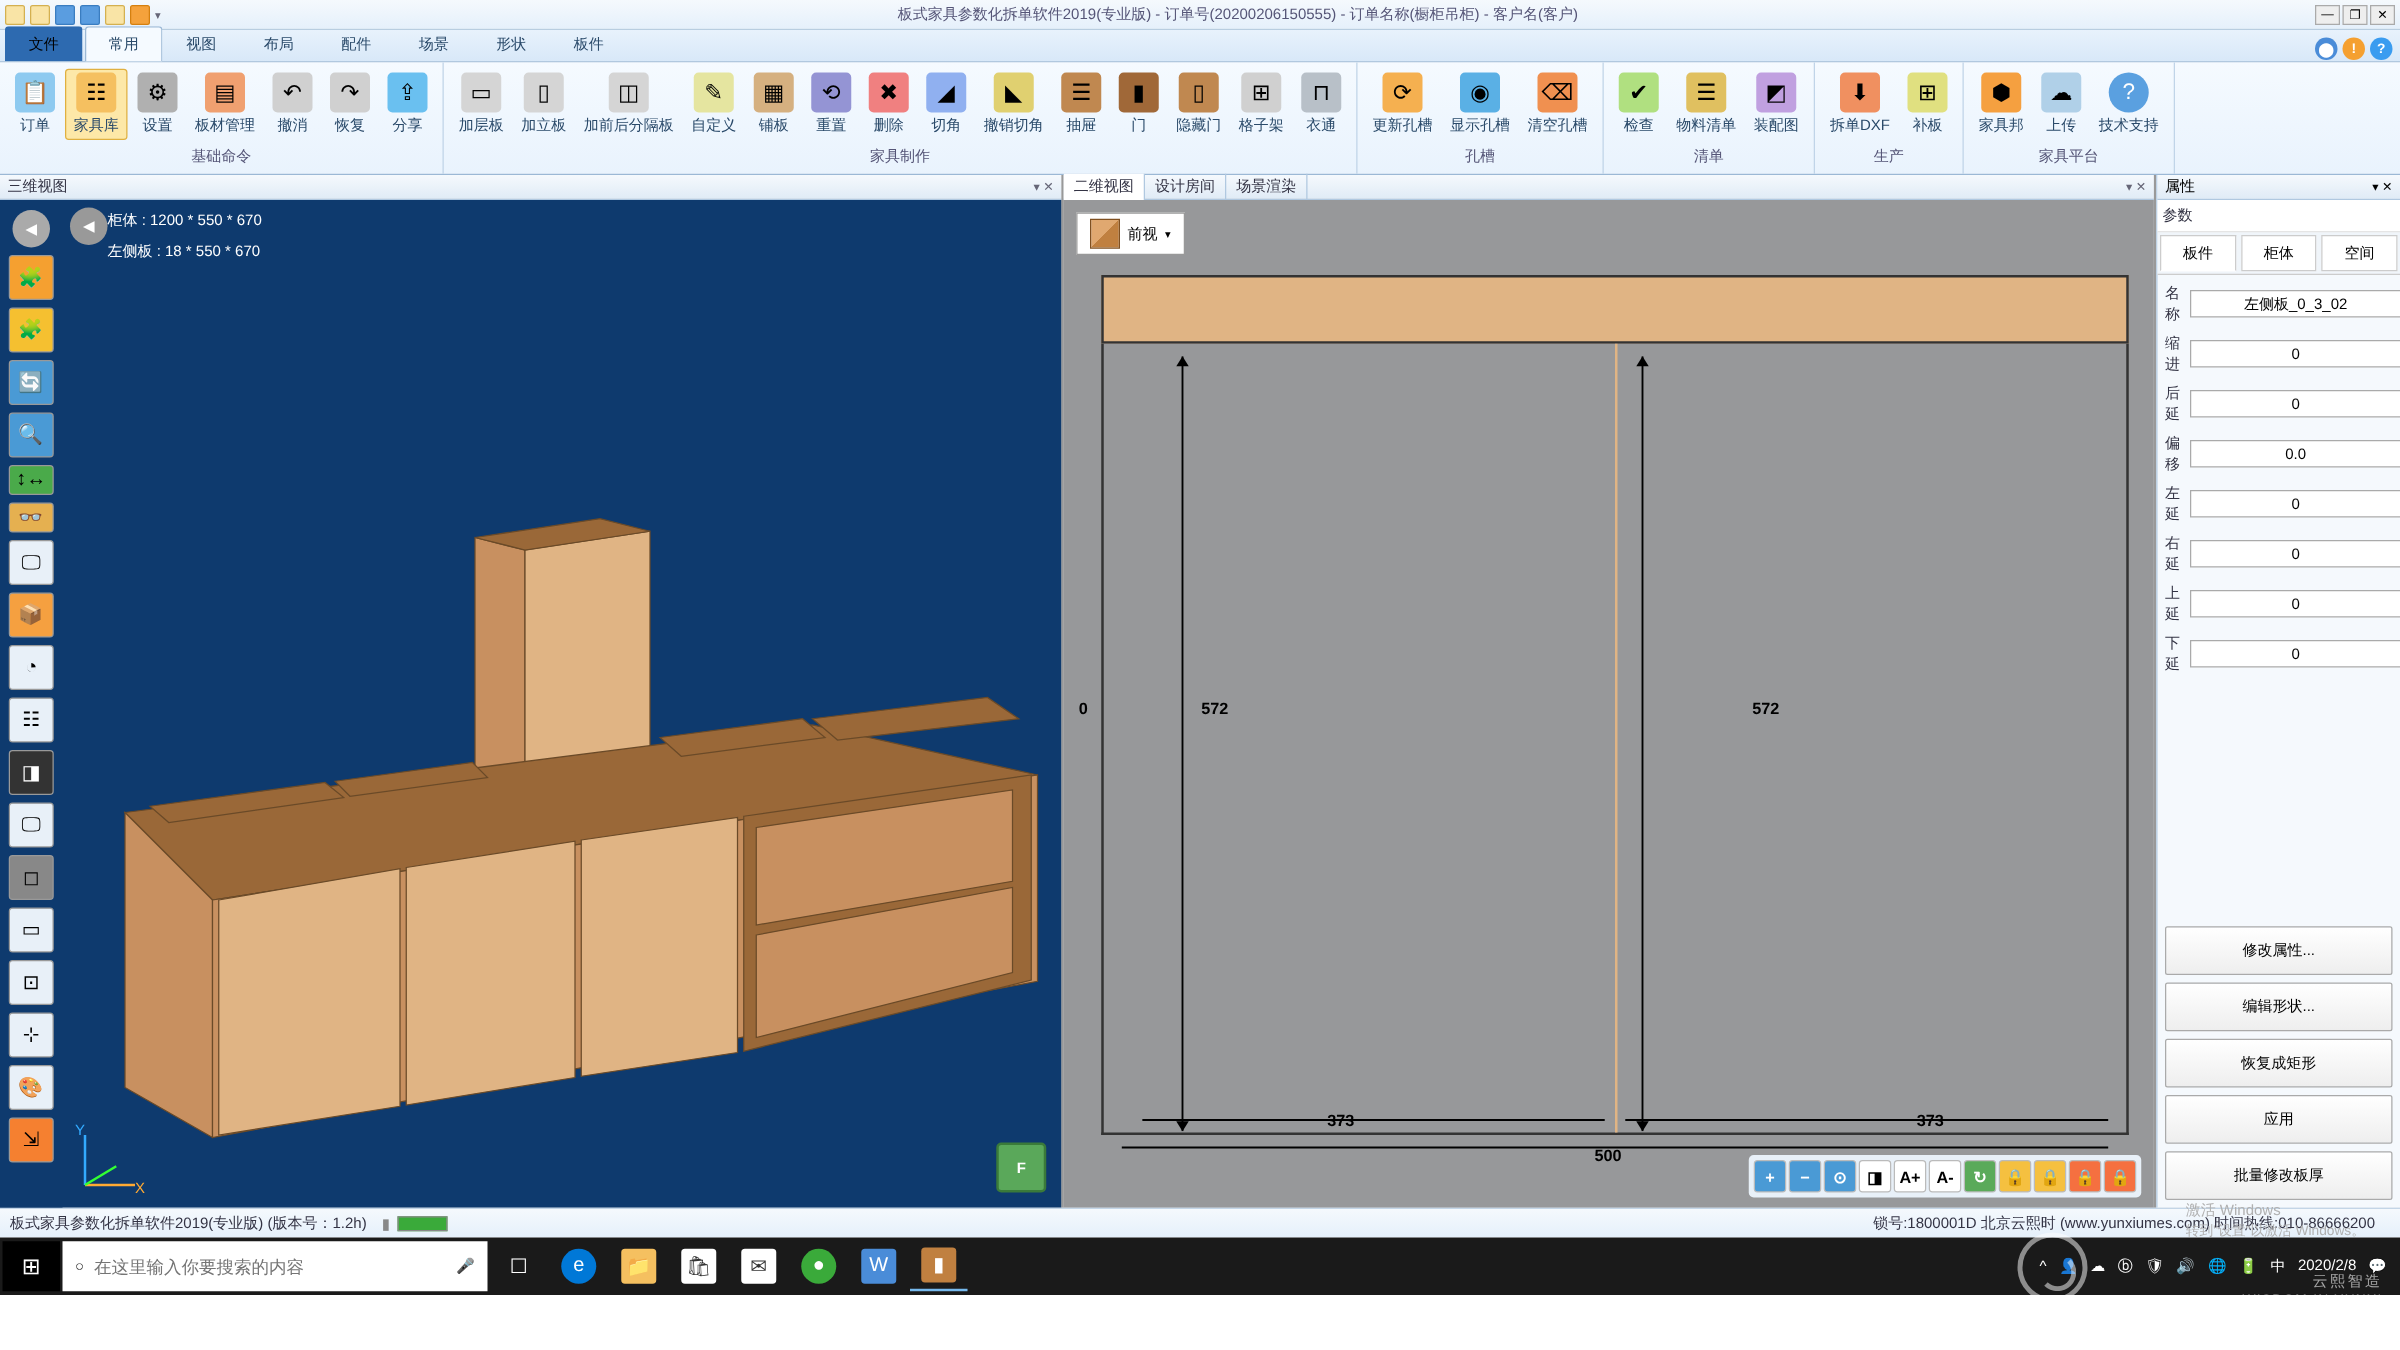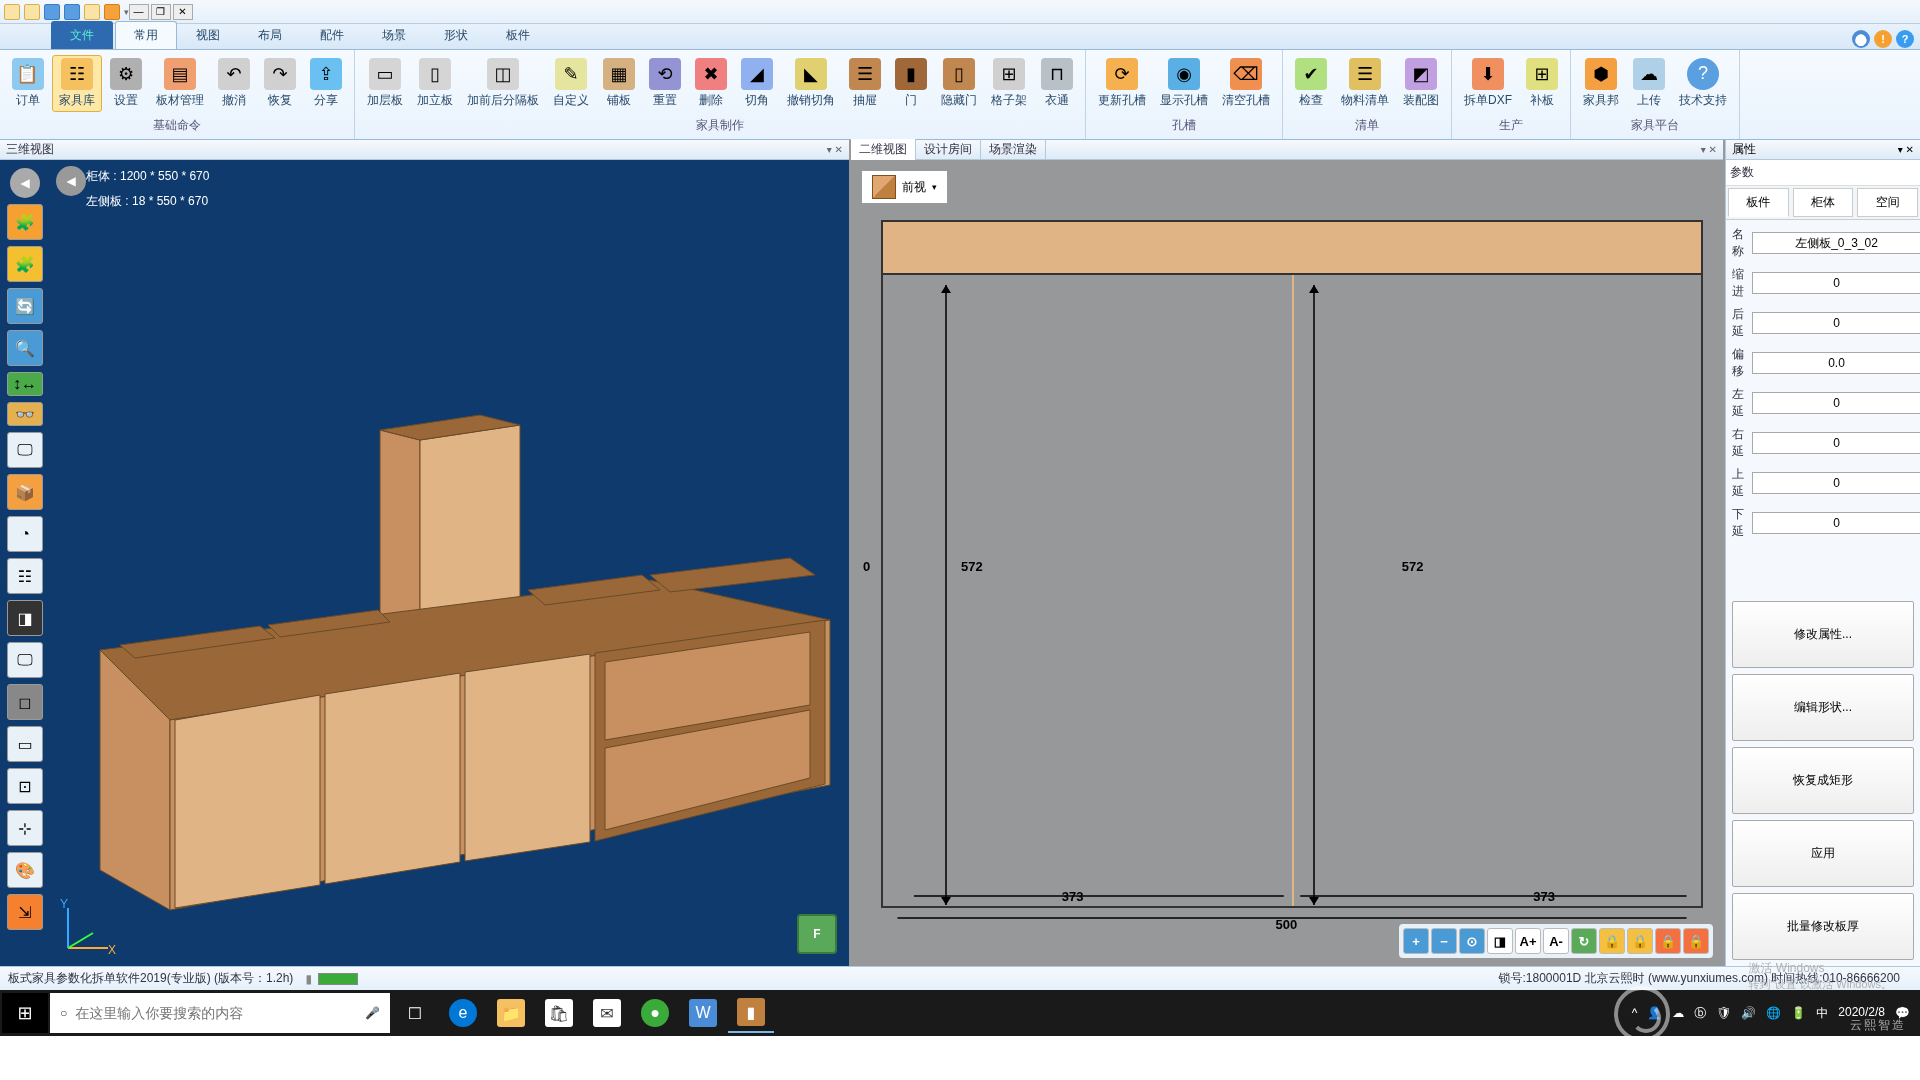--- a/index.html
+++ b/index.html
@@ -15,21 +15,21 @@
 .title-bar .window-controls { display: flex; gap: 2px; }
 .title-bar .win-btn { width: 20px; height: 16px; border: 1px solid #aaa; background: #eee; display: flex; align-items: center; justify-content: center; font-size: 10px; }
 
 
 .help-row { position: absolute; right: 6px; top: 30px; display: flex; gap: 4px; z-index: 10; }
 .help-icon { width: 18px; height: 18px; border-radius: 50%; background: #3a9cf0; color: #fff; font-weight: bold; display: flex; align-items: center; justify-content: center; font-size: 11px; }
 
 
 .ribbon-tabs { height: 26px; background: linear-gradient(#e8f2fc, #d8e8f8); border-bottom: 1px solid #9bb8d5; display: flex; align-items: flex-end; padding-left: 4px; }
 .ribbon-tab { padding: 5px 18px; color: #2a4a6a; cursor: pointer; border: 1px solid transparent; border-bottom: none; }
-.ribbon-tab.file { background: #2d6ab0; color: #5eead4; border-radius: 3px 3px 0 0; margin-right: 2px; margin-left: 47px; }
+.ribbon-tab.file { background: #2d6ab0; color: #000000; border-radius: 3px 3px 0 0; margin-right: 2px; }
 .ribbon-tab.active { background: #f5faff; border-color: #9bb8d5; border-radius: 3px 3px 0 0; }
 
 
 .ribbon { height: 90px; background: linear-gradient(#f5faff, #e9f3fd); border-bottom: 1px solid #9bb8d5; display: flex; }
 .ribbon-group { border-right: 1px solid #c0d4e8; padding: 2px 6px; display: flex; flex-direction: column; }
 .ribbon-group-items { display: flex; flex: 1; align-items: center; gap: 2px; }
 .ribbon-group-label { text-align: center; color: #557; font-size: 12px; padding: 3px 0; }
 .ribbon-btn { display: flex; flex-direction: column; align-items: center; padding: 2px 6px; cursor: pointer; min-width: 34px; }
 .ribbon-btn.active { background: #fde8a8; border: 1px solid #e0b040; border-radius: 3px; }
 .ribbon-icon { width: 32px; height: 32px; border-radius: 4px; margin-bottom: 2px; display: flex; align-items: center; justify-content: center; font-size: 18px; }
@@ -80,21 +80,21 @@
 .props-header { height: 20px; background: linear-gradient(#f5f9fd, #e0ebf6); border-bottom: 1px solid #b0c8e0; padding: 2px 6px; display: flex; justify-content: space-between; align-items: center; font-size: 12px; }
 .props-sub { padding: 4px 4px; font-size: 12px; color: #334; background: #fff; border-bottom: 1px solid #ddd; }
 .props-tabs { display: flex; background: #f0f5fa; border-bottom: 1px solid #ccc; }
 .props-tab { flex: 1; padding: 5px; text-align: center; border: 1px solid #ccc; margin: 2px; background: #fff; cursor: pointer; font-size: 12px; }
 .props-tab.active { background: #fff; border-bottom: 1px solid #fff; position: relative; z-index: 1; }
 .props-fields { flex: 1; padding: 6px; }
 .prop-row { display: flex; align-items: center; margin-bottom: 6px; gap: 8px; }
 .prop-label { width: 50px; color: #334; text-align: center; }
 .prop-input { flex: 1; border: 1px solid #aaa; padding: 3px 6px; text-align: center; background: #fff; font-size: 12px; }
 .props-buttons { padding: 6px; display: flex; flex-direction: column; gap: 6px; }
-.prop-btn { padding: 24px; border: 1px solid #aaa; background: linear-gradient(#fff, #eee); text-align: center; cursor: pointer; border-radius: 2px; font-size: 12px; }
+.prop-btn { padding: 10px; border: 1px solid #aaa; background: linear-gradient(#fff, #eee); text-align: center; cursor: pointer; border-radius: 2px; font-size: 12px; }
 
 
 .status-bar { height: 24px; background: linear-gradient(#f5f9fd, #e5f0fb); border-top: 1px solid #b0c8e0; display: flex; align-items: center; padding: 0 8px; font-size: 12px; color: #334; }
 .status-bar .seg { margin-right: 12px; display: flex; align-items: center; gap: 6px; }
 .status-bar .spacer { flex: 1; }
 .progress-bar { width: 40px; height: 12px; background: #3aaa3a; border: 1px solid #888; }
 
 
 .watermark { position: absolute; right: 14px; bottom: 34px; text-align: right; color: rgba(255,255,255,0.6); font-size: 22px; font-weight: 400; letter-spacing: 2px; pointer-events: none; }
 .watermark .sub { font-size: 11px; letter-spacing: 1px; }
@@ -128,20 +128,21 @@
 <div class="title-bar">
   <div class="qat">
     <div class="qat-item"></div>
     <div class="qat-item"></div>
     <div class="qat-item blue"></div>
     <div class="qat-item blue"></div>
     <div class="qat-item"></div>
     <div class="qat-item orange"></div>
     <span style="font-size:9px;color:#667">▾</span>
   </div>
+  <div class="title-text">板式家具参数化拆单软件2019(专业版) - 订单号(20200206150555) - 订单名称(橱柜吊柜) - 客户名(客户)</div>
   <div class="window-controls">
     <div class="win-btn">—</div>
     <div class="win-btn">❐</div>
     <div class="win-btn">✕</div>
   </div>
 </div>
 
 <div class="help-row">
   <div class="help-icon" style="background:#4a8cd8">⬤</div>
   <div class="help-icon" style="background:#f5a030">!</div>

